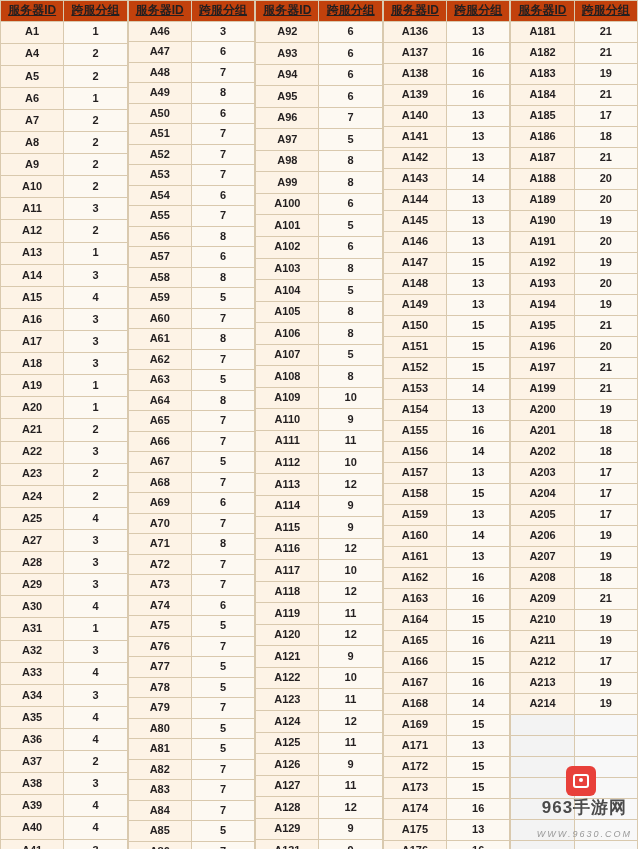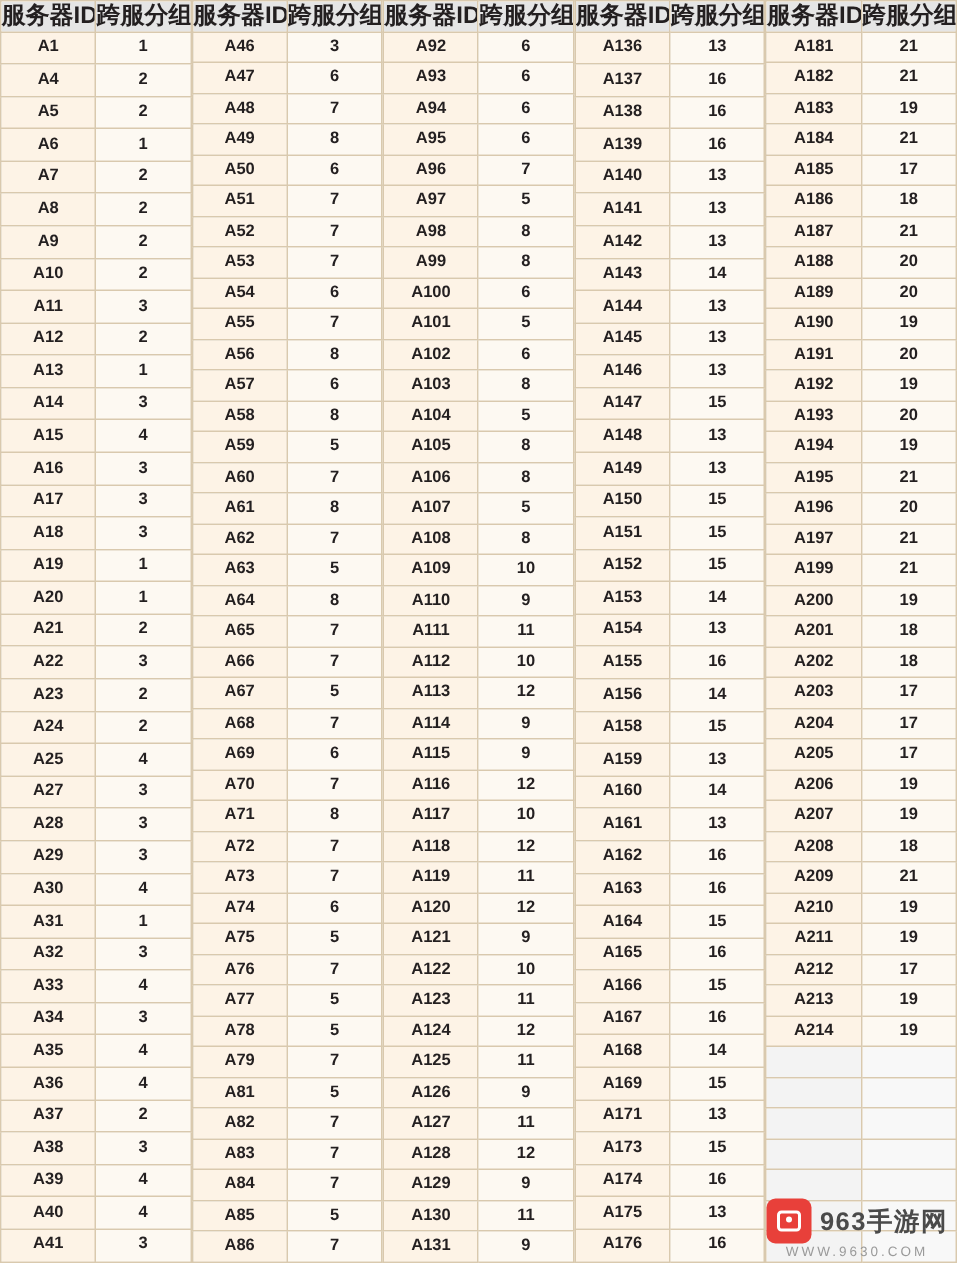--- a/index.html
+++ b/index.html
@@ -30,42 +30,44 @@
     font-size: 11px;
     text-align: center;
     padding: 0;
     overflow: hidden;
     white-space: nowrap;
     color: #231f20;
     font-weight: bold;
     line-height: 19.5px;
   }
   table.blk th {
-    font-size: 16px;
-    background: #e5e5e5;
+    font-size: 12px;
+    background: #c2410c;
+    text-decoration: underline;
   }
   .c-id { background: #fdf3e6; }
   .c-gr { background: #fdf9f2; }
   .hdr-id { background: #f0cfa5; }
   .hdr-gr { background: #f6e2c6; }
   .empty-id { background: #f3f3f3; color: #b9b9b9; }
   .empty-gr { background: #f8f8f8; color: #b9b9b9; }
   
   #watermark {
     position: absolute;
     right: 6px;
     bottom: 10px;
     display: flex;
     flex-direction: column;
     align-items: center;
     pointer-events: none;
   }
   #wm-row {
     display: flex;
     align-items: center;
+    flex-direction: column;
   }
   #wm-logo {
     width: 30px;
     height: 30px;
     background: #e8403a;
     border-radius: 6px;
     margin-right: 6px;
     position: relative;
   }
   #wm-logo:before {
@@ -88,21 +90,22 @@
   #wm-title {
     font-size: 17px;
     font-weight: bold;
     color: #4a4a4a;
     letter-spacing: 1px;
   }
   #wm-sub {
     font-size: 9px;
     color: #9a9a9a;
     letter-spacing: 2px;
-    margin-top: 0;
+    margin-top: 10px;
+    font-style: italic;
   }
 </style>
 </head>
 <body>
 
 <div id="grid" style="grid-template-columns: repeat(5, 1fr);">
     <table class="blk">
       <thead>
         <tr>
           <th class="hdr-id">服务器ID</th>
@@ -402,20 +405,24 @@
         </tr>
         <tr>
           <td class="c-id">A78</td>
           <td class="c-gr">5</td>
         </tr>
         <tr>
           <td class="c-id">A79</td>
           <td class="c-gr">7</td>
         </tr>
         <tr>
+          <td class="c-id">A80</td>
+          <td class="c-gr">5</td>
+        </tr>
+        <tr>
           <td class="c-id">A81</td>
           <td class="c-gr">5</td>
         </tr>
         <tr>
           <td class="c-id">A82</td>
           <td class="c-gr">7</td>
         </tr>
         <tr>
           <td class="c-id">A83</td>
           <td class="c-gr">7</td>
@@ -588,24 +595,20 @@
         </tr>
         <tr>
           <td class="c-id">A128</td>
           <td class="c-gr">12</td>
         </tr>
         <tr>
           <td class="c-id">A129</td>
           <td class="c-gr">9</td>
         </tr>
         <tr>
-          <td class="c-id">A130</td>
-          <td class="c-gr">11</td>
-        </tr>
-        <tr>
           <td class="c-id">A131</td>
           <td class="c-gr">9</td>
         </tr>
       </tbody>
     </table>
     <table class="blk">
       <thead>
         <tr>
           <th class="hdr-id">服务器ID</th>
           <th class="hdr-gr">跨服分组</th>
@@ -690,20 +693,24 @@
         </tr>
         <tr>
           <td class="c-id">A155</td>
           <td class="c-gr">16</td>
         </tr>
         <tr>
           <td class="c-id">A156</td>
           <td class="c-gr">14</td>
         </tr>
         <tr>
+          <td class="c-id">A157</td>
+          <td class="c-gr">13</td>
+        </tr>
+        <tr>
           <td class="c-id">A158</td>
           <td class="c-gr">15</td>
         </tr>
         <tr>
           <td class="c-id">A159</td>
           <td class="c-gr">13</td>
         </tr>
         <tr>
           <td class="c-id">A160</td>
           <td class="c-gr">14</td>
@@ -740,20 +747,24 @@
           <td class="c-id">A168</td>
           <td class="c-gr">14</td>
         </tr>
         <tr>
           <td class="c-id">A169</td>
           <td class="c-gr">15</td>
         </tr>
         <tr>
           <td class="c-id">A171</td>
           <td class="c-gr">13</td>
+        </tr>
+        <tr>
+          <td class="c-id">A172</td>
+          <td class="c-gr">15</td>
         </tr>
         <tr>
           <td class="c-id">A173</td>
           <td class="c-gr">15</td>
         </tr>
         <tr>
           <td class="c-id">A174</td>
           <td class="c-gr">16</td>
         </tr>
         <tr>

